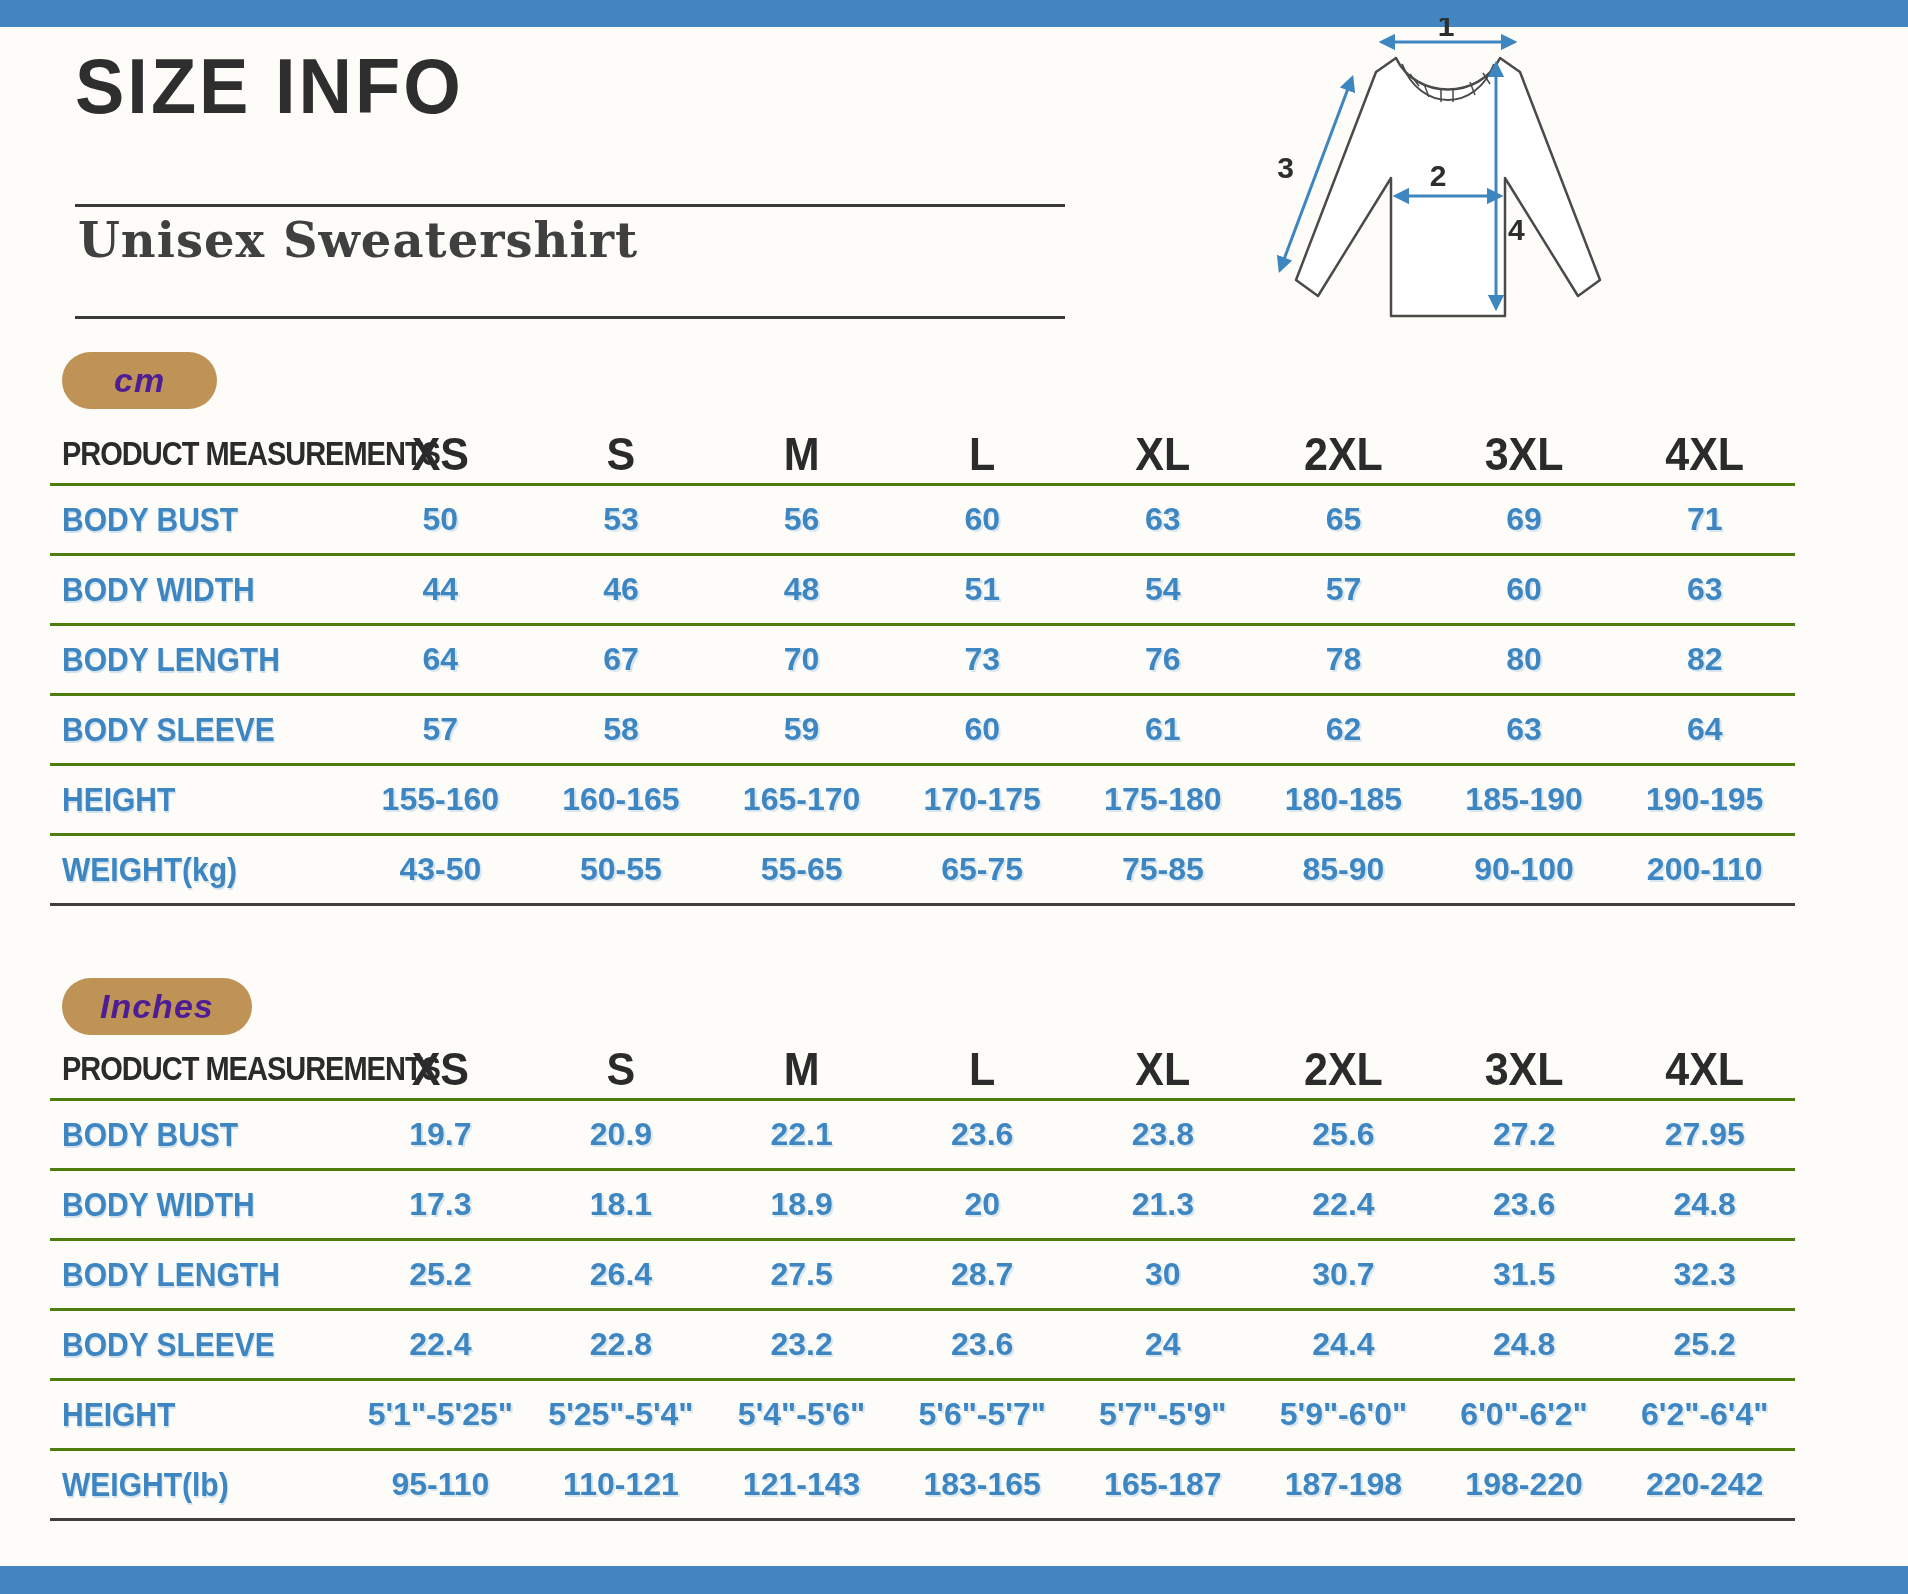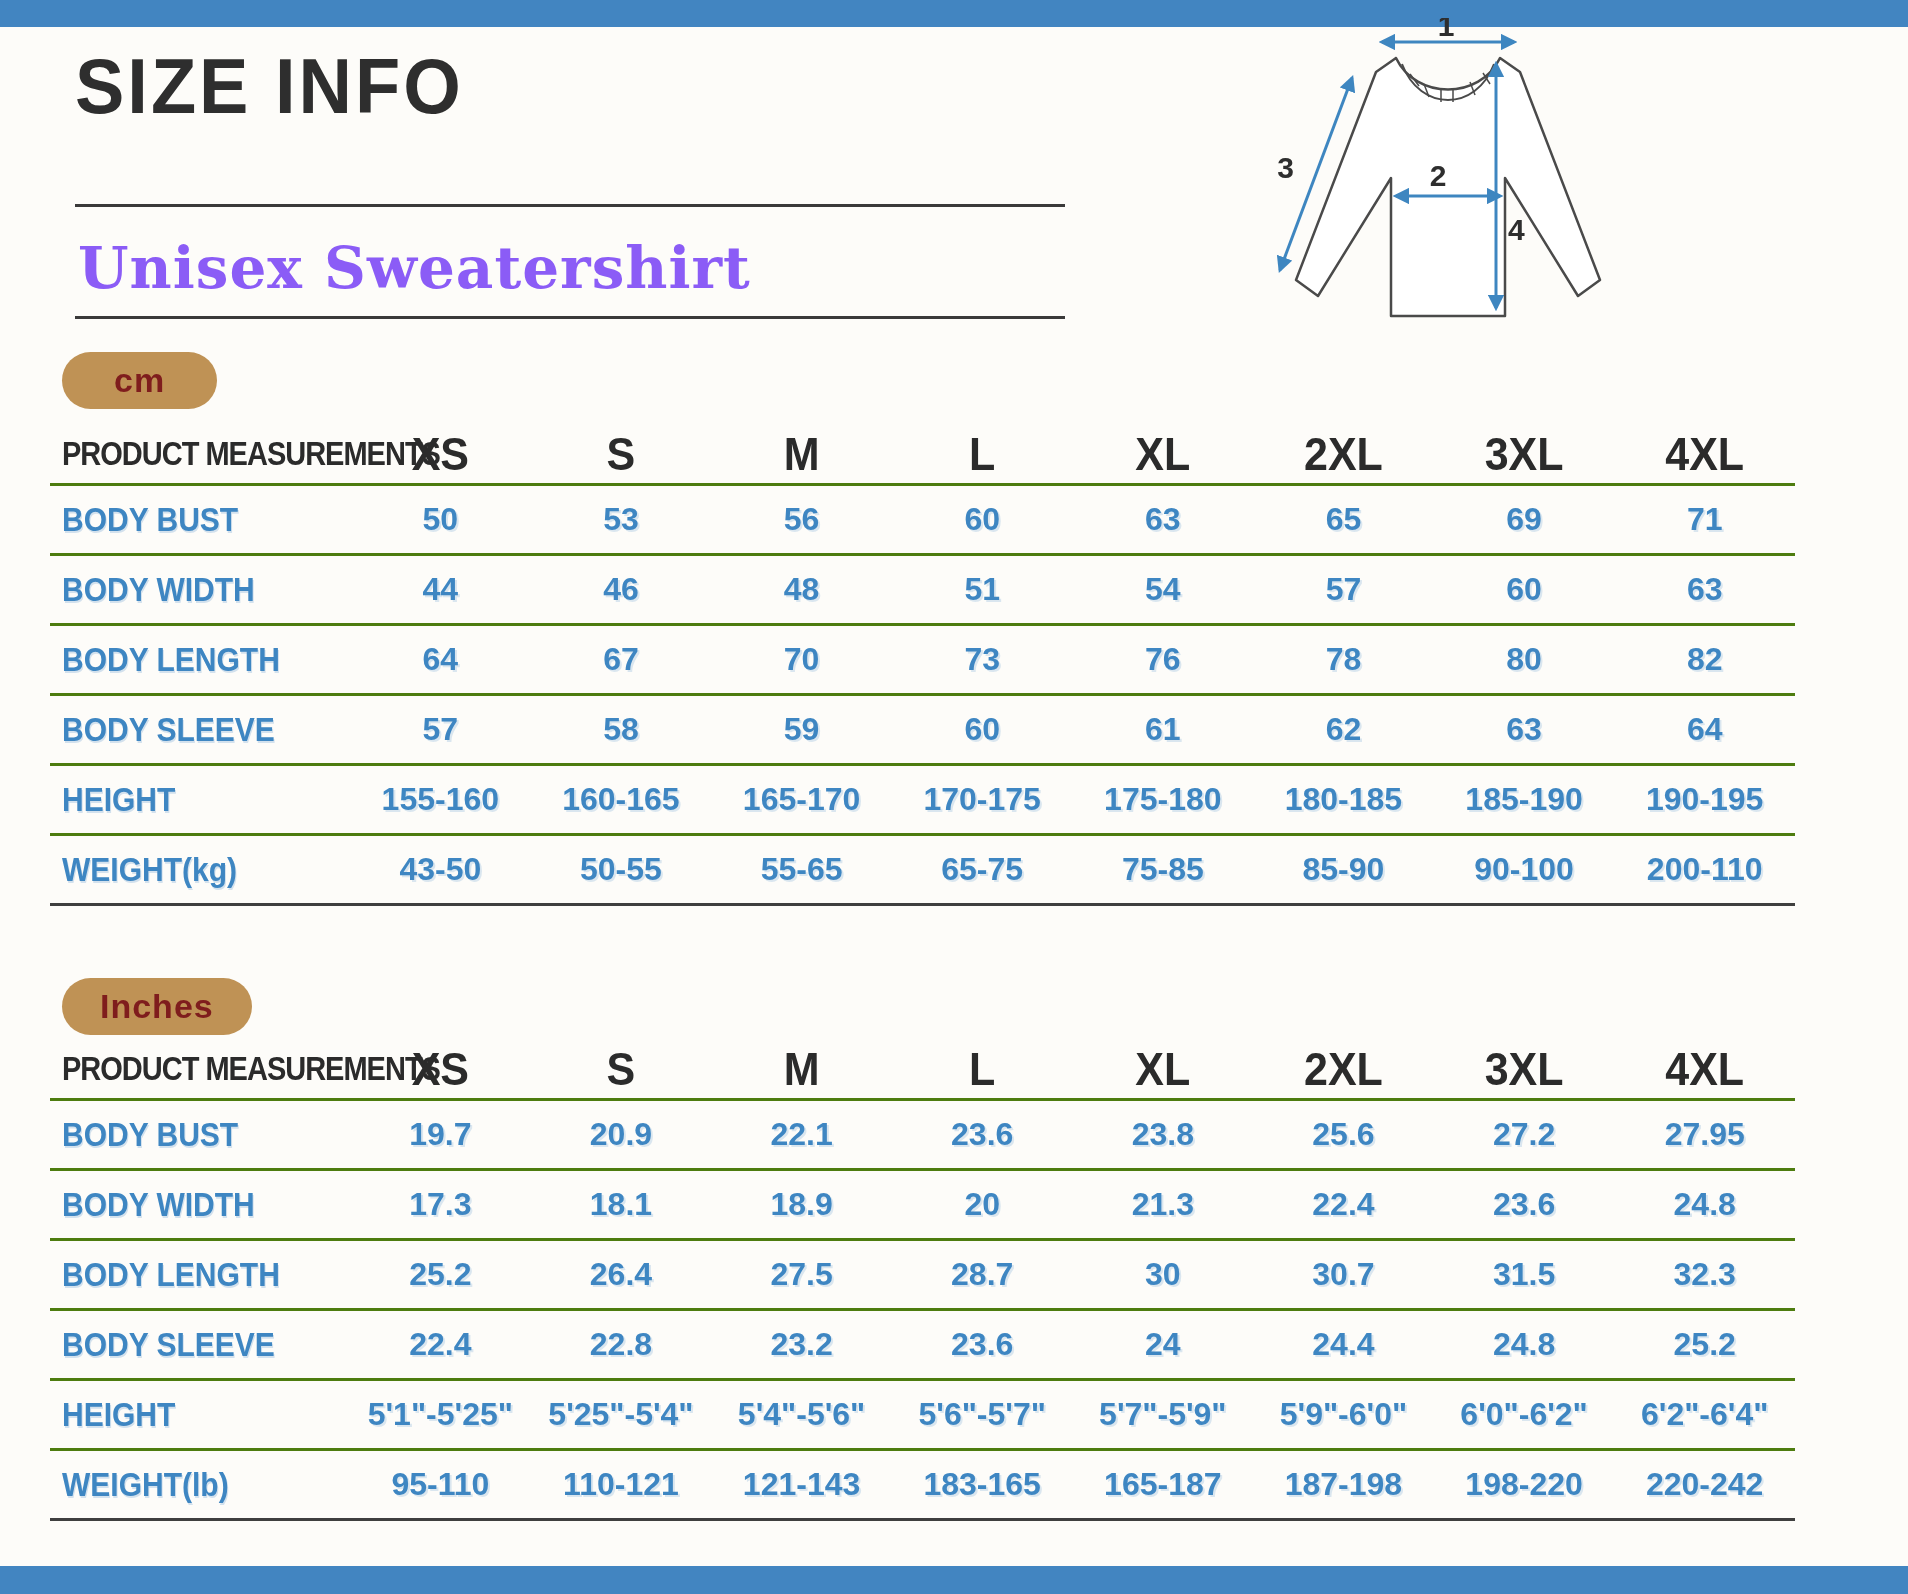--- a/index.html
+++ b/index.html
@@ -19,38 +19,39 @@
     position:absolute;left:75px;top:42px;
     font-size:74px;font-weight:bold;color:#2e2e2e;
     letter-spacing:3px;transform:scaleY(1.05);transform-origin:left top;
   }
   .rule{position:absolute;left:75px;width:990px;height:3px;background:#3a3a3a;}
   .rule.r1{top:204px;}
   .rule.r2{top:316px;}
   .page-subtitle{
     position:absolute;left:78px;top:212px;
     font-family:"DejaVu Serif", serif;
-    font-size:58px;font-weight:bold;color:#8b5cf6;letter-spacing:1px;margin-top:22px;
+    font-size:48px;font-weight:bold;color:#404040;letter-spacing:1px;
   }
 
   
   .diagram{position:absolute;top:18px;right:150px;width:620px;}
   .legend{
     margin:6px 0 0 150px;
     display:grid;grid-template-columns:250px auto;row-gap:8px;
     font-size:27px;font-weight:bold;color:#333;
   }
 
   
   .unit-badge{
     position:absolute;left:62px;
-    background:#bf9255;color:#7f1d1d;
+    background:#bf9255;color:#4c1d95;
     font-size:34px;font-weight:bold;
     padding:9px 52px;border-radius:34px;
     letter-spacing:1px;
+    font-style:italic;
   }
   .unit-badge.cm{top:352px;}
   .unit-badge.inches{top:953px;padding:9px 38px;margin-top:25px;}
 
   
   .size-table{position:absolute;left:50px;width:1745px;border-bottom:3px solid #3f3f3f;}
   .size-table.cm{top:425px;}
   .size-table.inches{top:1040px;}
   .trow{
     display:grid;

